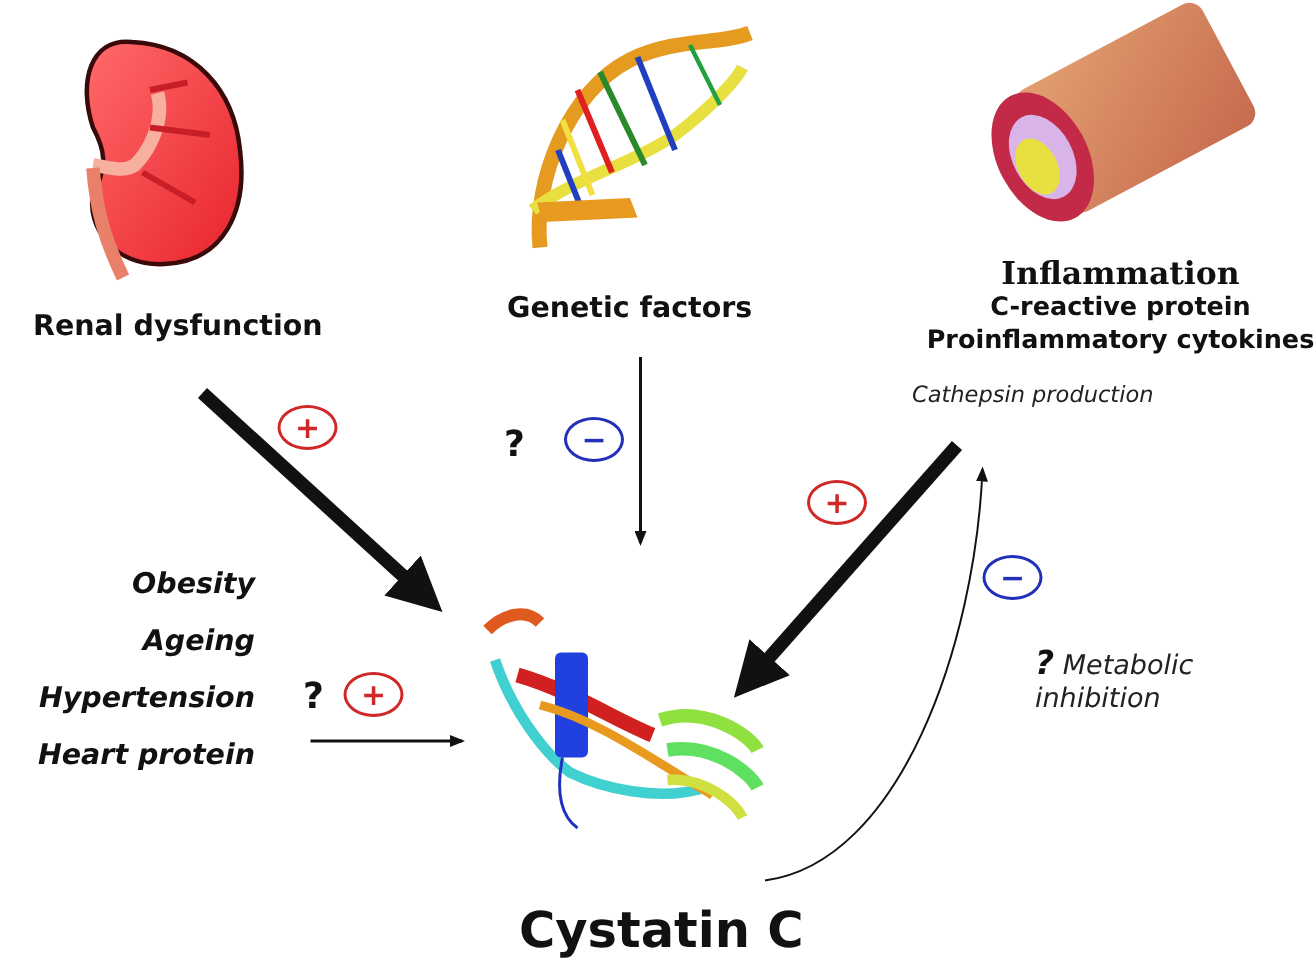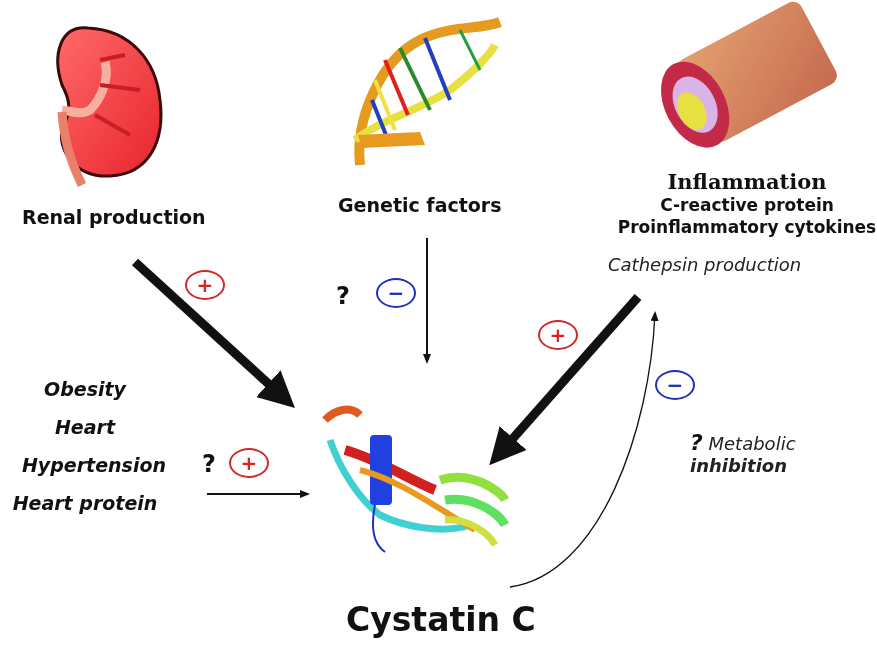--- a/index.html
+++ b/index.html
@@ -1,20 +1,20 @@
 <!DOCTYPE html>
 <html><head>
 <meta charset="utf-8">
 <style>
   html,body{margin:0;padding:0;background:#ffffff;}
   body{width:877px;height:652px;position:relative;overflow:hidden;font-family:"DejaVu Sans",sans-serif;}
   .abs{position:absolute;}
   .bold-label{font-family:"DejaVu Sans",sans-serif;font-weight:bold;color:#111;white-space:nowrap;}
   .italic-label{font-family:"DejaVu Sans",sans-serif;font-style:italic;color:#222;white-space:nowrap;}
-  .risk{font-family:"DejaVu Sans",sans-serif;font-weight:bold;font-style:italic;color:#111;font-size:19px;text-align:center;line-height:22px;}
+  .risk{font-family:"DejaVu Sans",sans-serif;font-weight:bold;font-style:italic;color:#111;font-size:19px;text-align:right;line-height:22px;}
   .sign{position:absolute;width:40px;height:30px;border-radius:50%;border:2.5px solid;box-sizing:border-box;display:flex;align-items:center;justify-content:center;font-family:"DejaVu Sans",sans-serif;font-weight:bold;font-size:20px;line-height:1;}
   .sign.plus{border-color:#d02828;color:#d02828;}
   .sign.minus{border-color:#2030b8;color:#2030b8;}
   .q{position:absolute;font-family:"DejaVu Sans",sans-serif;font-weight:bold;font-size:24px;color:#111;}
   svg{position:absolute;left:0;top:0;}
 </style>
 </head>
 <body>
 
 <svg width="877" height="652" viewBox="0 0 877 652">
@@ -74,43 +74,43 @@
   </g>
 
   <line x1="135" y1="262" x2="283" y2="397" stroke="#111" stroke-width="9" marker-end="url(#bigHead)"></line>
   <line x1="638" y1="297" x2="500" y2="453" stroke="#111" stroke-width="9" marker-end="url(#bigHead)"></line>
 
   <line x1="427" y1="238" x2="427" y2="362" stroke="#111" stroke-width="2" marker-end="url(#smallHead)"></line>
   <line x1="207" y1="494" x2="308" y2="494" stroke="#111" stroke-width="2" marker-end="url(#smallHead)"></line>
   <path d="M510,587 C600,575 650,430 655,313" fill="none" stroke="#111" stroke-width="1.3" marker-end="url(#smallHead)"></path>
 </svg>
 
-<div class="abs bold-label" style="left:22px;top:206px;font-size:19px;">Renal production</div>
+<div class="abs bold-label" style="left:22px;top:206px;font-size:19px;">Renal dysfunction</div>
 <div class="abs bold-label" style="left:338px;top:194px;font-size:19px;">Genetic factors</div>
 
 <div class="abs" style="left:612px;top:170px;width:270px;text-align:center;">
   <div class="bold-label" style="font-size:21px;line-height:24px;font-family:'DejaVu Serif',serif;">Inflammation</div>
   <div class="bold-label" style="font-size:17px;line-height:22px;">C-reactive protein</div>
   <div class="bold-label" style="font-size:17px;line-height:22px;">Proinflammatory cytokines</div>
 </div>
-<div class="abs italic-label" style="left:608px;top:254px;font-size:18px;">Cathepsin production</div>
+<div class="abs italic-label" style="left:608px;top:254px;font-size:15px;">Cathepsin production</div>
 
 <div class="abs" style="left:0px;top:378px;width:170px;">
   <div class="risk" style="margin-bottom:16px;">Obesity</div>
-  <div class="risk" style="margin-bottom:16px;">Heart</div>
+  <div class="risk" style="margin-bottom:16px;">Ageing</div>
   <div class="risk" style="margin-bottom:16px;margin-left:18px;">Hypertension</div>
   <div class="risk">Heart protein</div>
 </div>
 
 <div class="abs bold-label" style="left:346px;top:600px;font-size:33px;">Cystatin C</div>
 
 <div class="abs" style="left:690px;top:430px;font-size:18px;">
   <span class="bold-label" style="font-style:italic;font-size:22px;">?</span>
   <span class="italic-label">Metabolic</span>
-  <div class="italic-label" style="margin-left:0px;font-weight:bold;">inhibition</div>
+  <div class="italic-label" style="margin-left:0px;">inhibition</div>
 </div>
 
 <div class="sign plus" style="left:185px;top:270px;">+</div>
 <div class="q" style="left:336px;top:282px;">?</div>
 <div class="sign minus" style="left:376px;top:278px;">−</div>
 <div class="sign plus" style="left:538px;top:320px;">+</div>
 <div class="sign minus" style="left:655px;top:370px;">−</div>
 <div class="q" style="left:202px;top:450px;">?</div>
 <div class="sign plus" style="left:229px;top:448px;">+</div>
 

